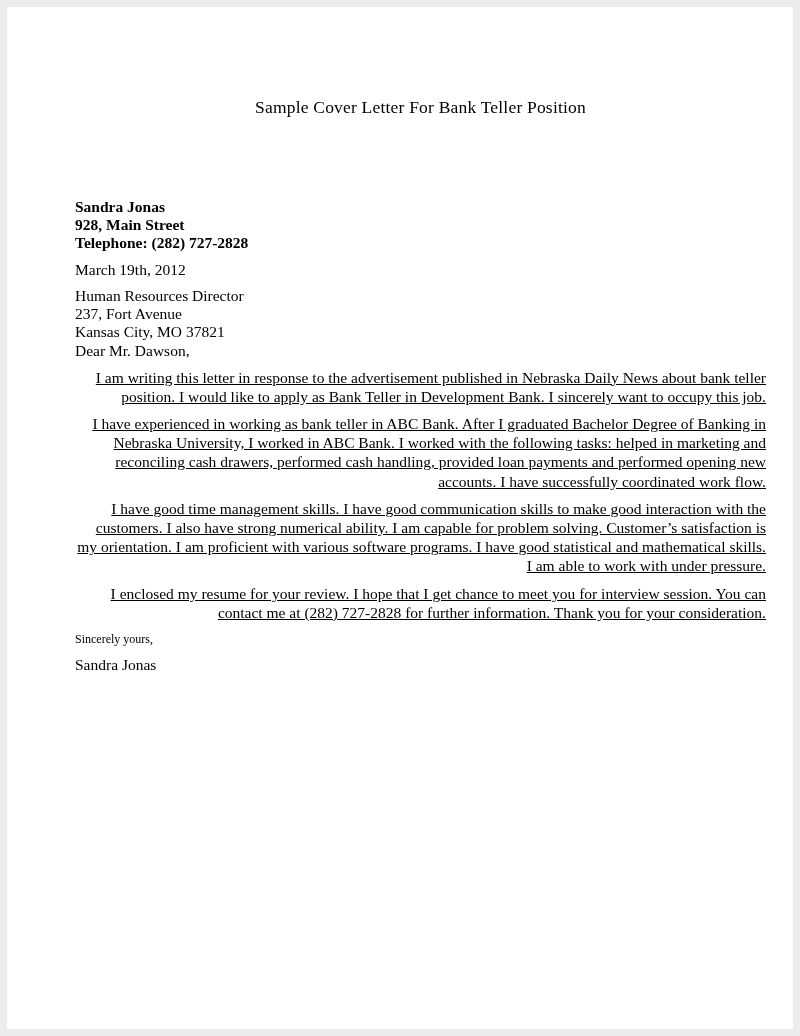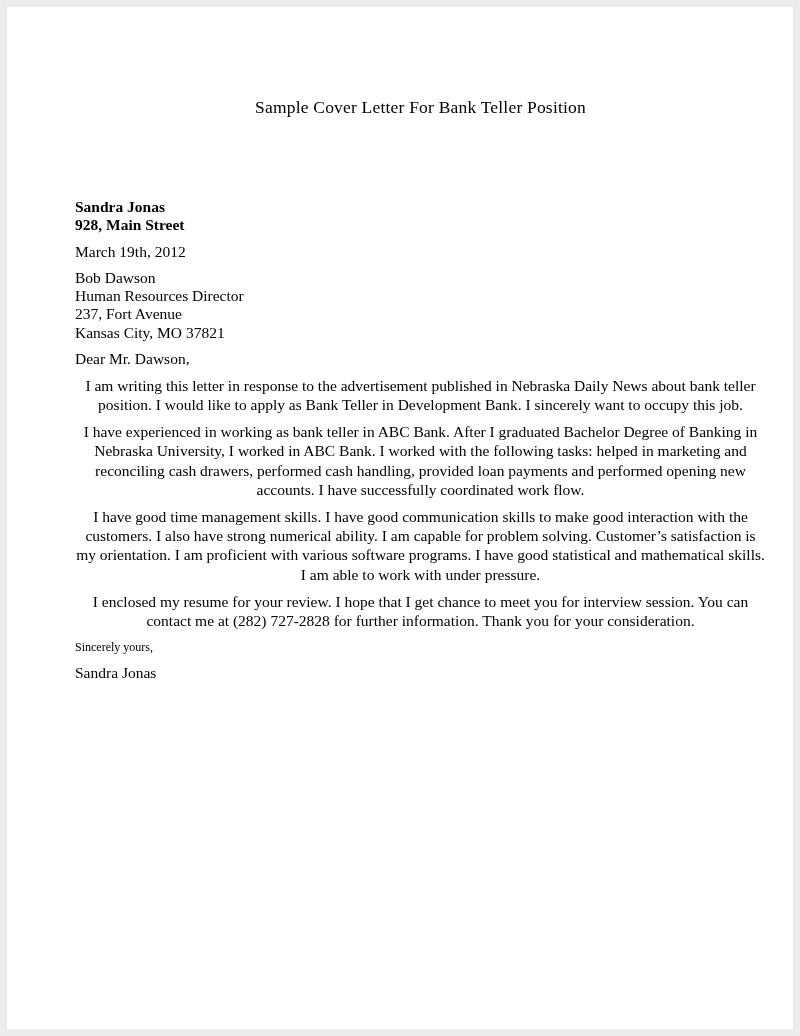--- a/index.html
+++ b/index.html
@@ -45,29 +45,29 @@
     margin-top: 9px;
     font-size: 15.5px;
     line-height: 18px;
   }
   .recipient-block {
     margin-top: 8px;
     font-size: 15.5px;
     line-height: 18.2px;
   }
   .salutation {
-    margin-top: 8px;
     font-size: 15.5px;
     line-height: 18px;
   }
   .body-copy p {
     margin: 8px 0 0 0;
     font-size: 15.5px;
     line-height: 19.2px;
-    text-align: center;
+    text-align: right;
+    text-decoration: underline;
   }
   .closing {
     margin-top: 8px;
     font-size: 12px;
     line-height: 18px;
   }
   .signature {
     margin-top: 8px;
     font-size: 15.5px;
     line-height: 18px;
@@ -77,26 +77,26 @@
 <body>
 
 <div class="page-frame">
   <div class="page">
 
     <h1 class="doc-title">Sample Cover Letter For Bank Teller Position</h1>
 
     <div class="sender-block">
       <div>Sandra Jonas</div>
       <div>928, Main Street</div>
+      <div>Telephone: (282) 727-2828</div>
     </div>
 
     <div class="date-line">March 19th, 2012</div>
 
     <div class="recipient-block">
-      <div>Bob Dawson</div>
       <div>Human Resources Director</div>
       <div>237, Fort Avenue</div>
       <div>Kansas City, MO 37821</div>
     </div>
 
     <div class="salutation">Dear Mr. Dawson,</div>
 
     <div class="body-copy">
       <p>I am writing this letter in response to the advertisement published in Nebraska Daily News about bank teller position. I would like to apply as Bank Teller in Development Bank. I sincerely want to occupy this job.</p>
       <p>I have experienced in working as bank teller in ABC Bank. After I graduated Bachelor Degree of Banking in Nebraska University, I worked in ABC Bank. I worked with the following tasks: helped in marketing and reconciling cash drawers, performed cash handling, provided loan payments and performed opening new accounts. I have successfully coordinated work flow.</p>

